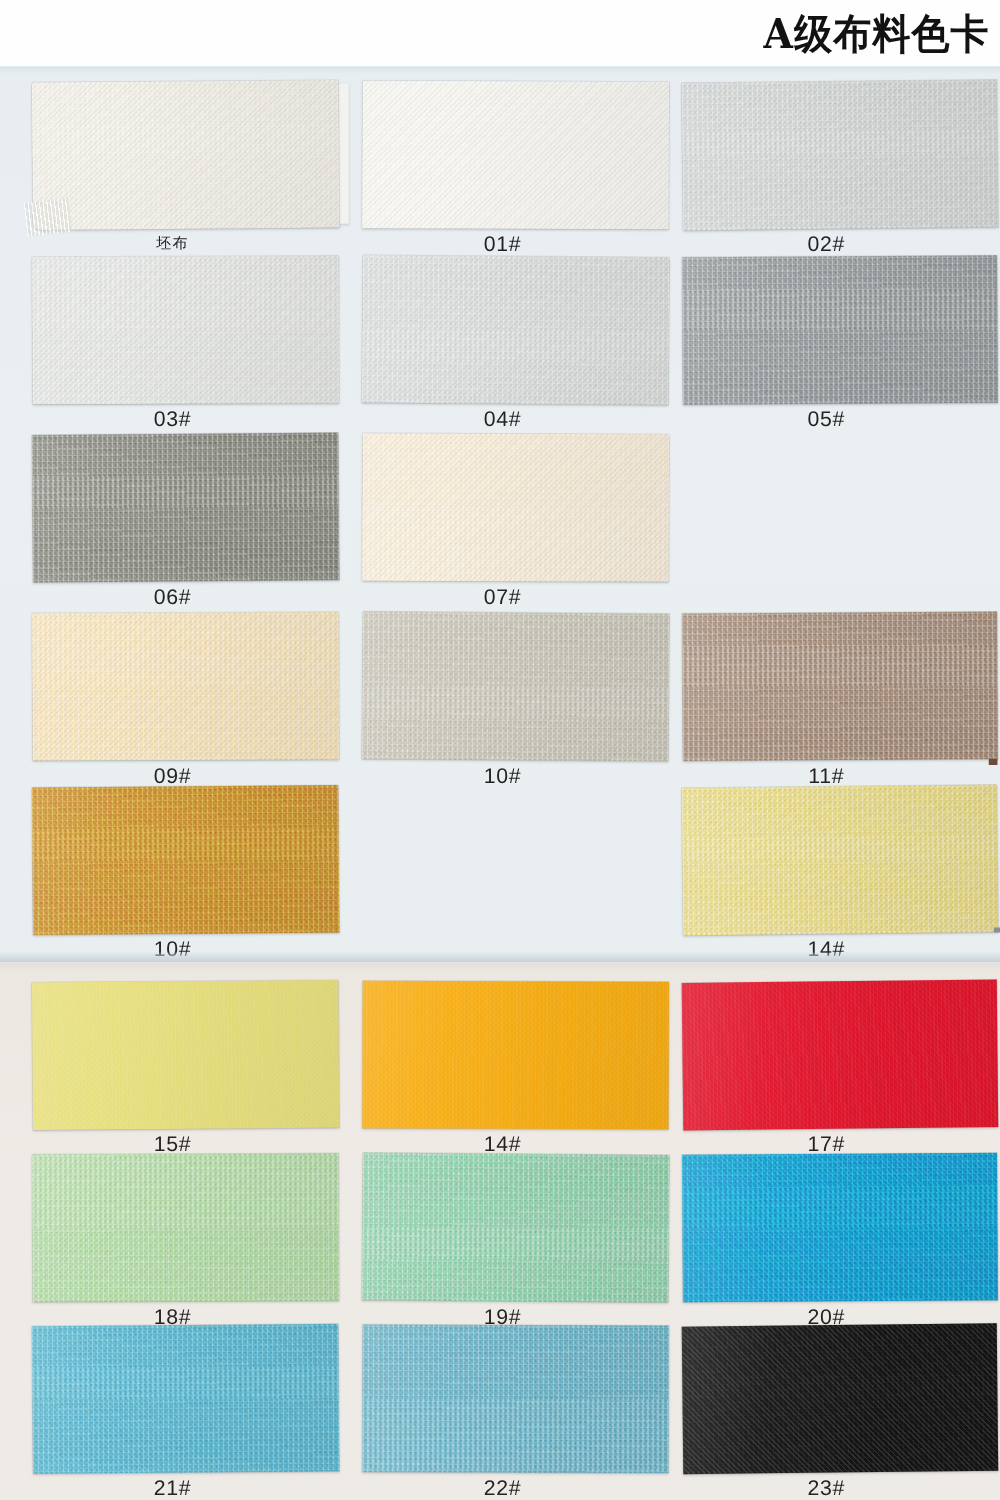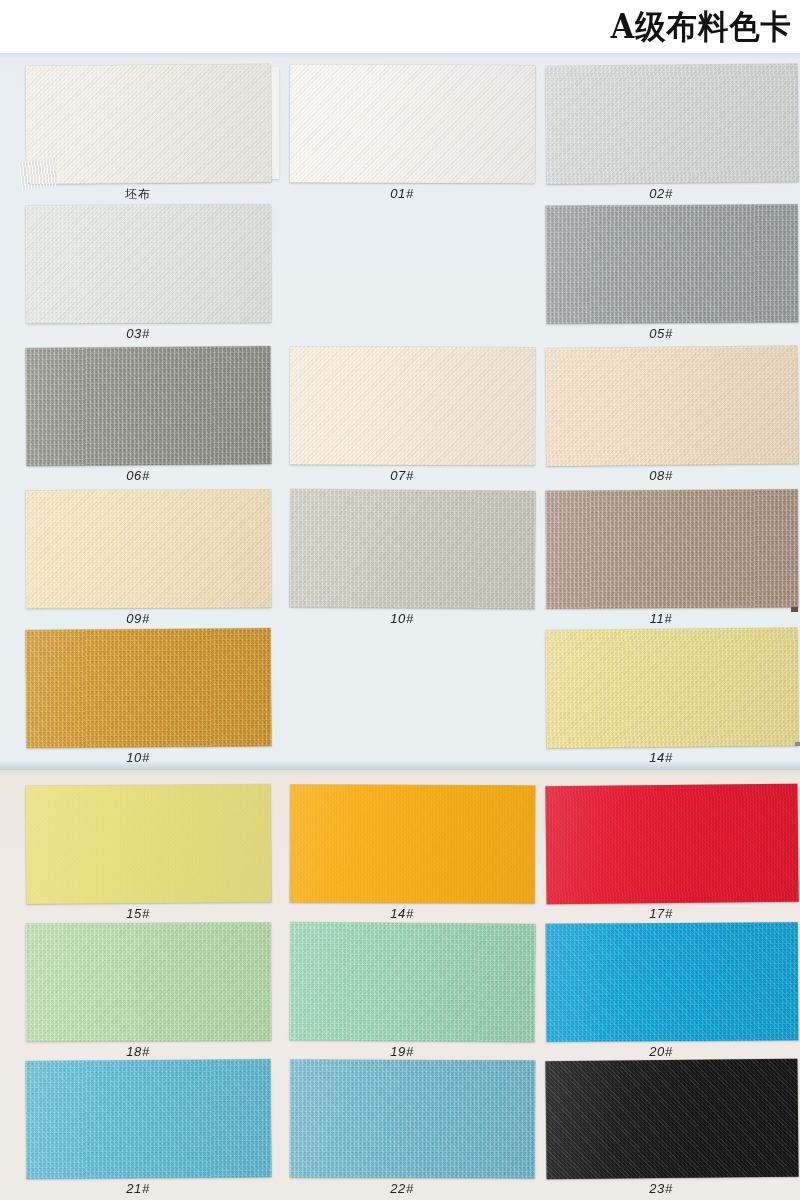--- a/index.html
+++ b/index.html
@@ -147,24 +147,23 @@
     background: #f2f2ee;
     box-shadow: 0 1px 2px rgba(100,105,110,0.25);
   }
 
   .label {
     position: absolute;
     left: 0; width: 260px;
     top: 121px;
     text-align: center;
     font-family: "Liberation Sans", sans-serif;
-    font-size: 13px;
+    font-size: 17px;
     letter-spacing: 0.6px;
     color: #232323;
-    font-style: italic;
   }
   .label.cn {
     font-family: "DejaVu Sans", sans-serif;
     font-style: normal;
     font-size: 12px;
     letter-spacing: 1px;
   }
   .cell.c2 .label { width: 266px; }
 
   
@@ -223,20 +222,30 @@
         <div class="cell c0">
           <div class="swatch-wrap">
             <div class="swatch" title="03#  #e4e6e3" style="background: rgb(228, 230, 227); transform: rotate(-0.2deg);">
               <div class="weave"></div>
               <div class="weave2"></div>
               <div class="sheen"></div>
             </div>
           </div>
           <div class="label">03#</div>
         </div>
+        <div class="cell c1">
+          <div class="swatch-wrap">
+            <div class="swatch" title="04#  #dbdedd" style="background: rgb(219, 222, 221); transform: rotate(0.45deg);">
+              <div class="weave"></div>
+              <div class="weave2"></div>
+              <div class="sheen"></div>
+            </div>
+          </div>
+          <div class="label">04#</div>
+        </div>
         <div class="cell c2">
           <div class="swatch-wrap">
             <div class="swatch" title="05#  #9ba0a2" style="background: rgb(155, 160, 162); transform: rotate(-0.35deg);">
               <div class="weave"></div>
               <div class="weave2"></div>
               <div class="sheen"></div>
             </div>
           </div>
           <div class="label">05#</div>
         </div>
@@ -254,30 +263,20 @@
         </div>
         <div class="cell c1">
           <div class="swatch-wrap">
             <div class="swatch" title="07#  #f7ecd8" style="background: rgb(247, 236, 216); transform: rotate(0.2deg);">
               <div class="weave"></div>
               <div class="weave2"></div>
               <div class="sheen"></div>
             </div>
           </div>
           <div class="label">07#</div>
-        </div>
-        <div class="cell c2">
-          <div class="swatch-wrap">
-            <div class="swatch" title="08#  #f2ddc2" style="background: rgb(242, 221, 194); transform: rotate(-0.6deg);">
-              <div class="weave"></div>
-              <div class="weave2"></div>
-              <div class="sheen"></div>
-            </div>
-          </div>
-          <div class="label">08#</div>
         </div>
       </div>
       <div class="row" style="top: 437px;">
         <div class="cell c0">
           <div class="swatch-wrap">
             <div class="swatch" title="09#  #f6e3bc" style="background: rgb(246, 227, 188); transform: rotate(-0.2deg);">
               <div class="weave"></div>
               <div class="weave2"></div>
               <div class="sheen"></div>
             </div>

